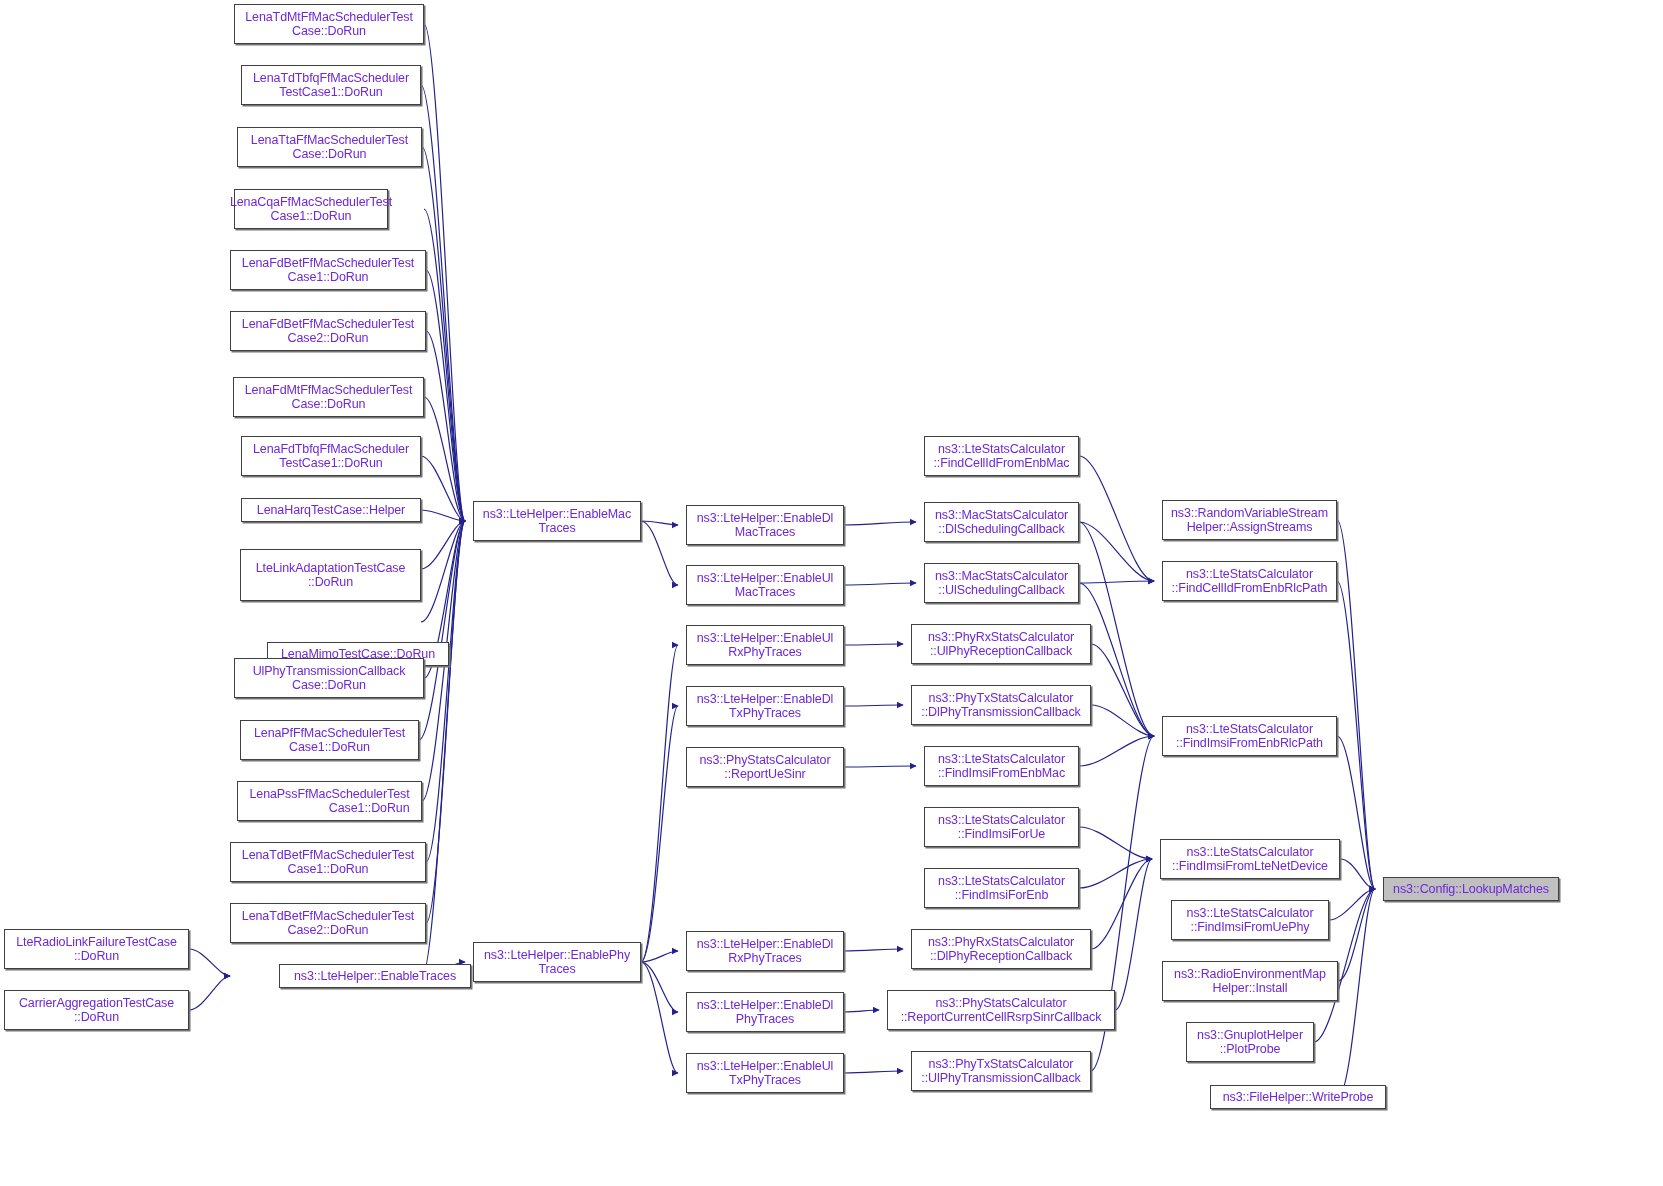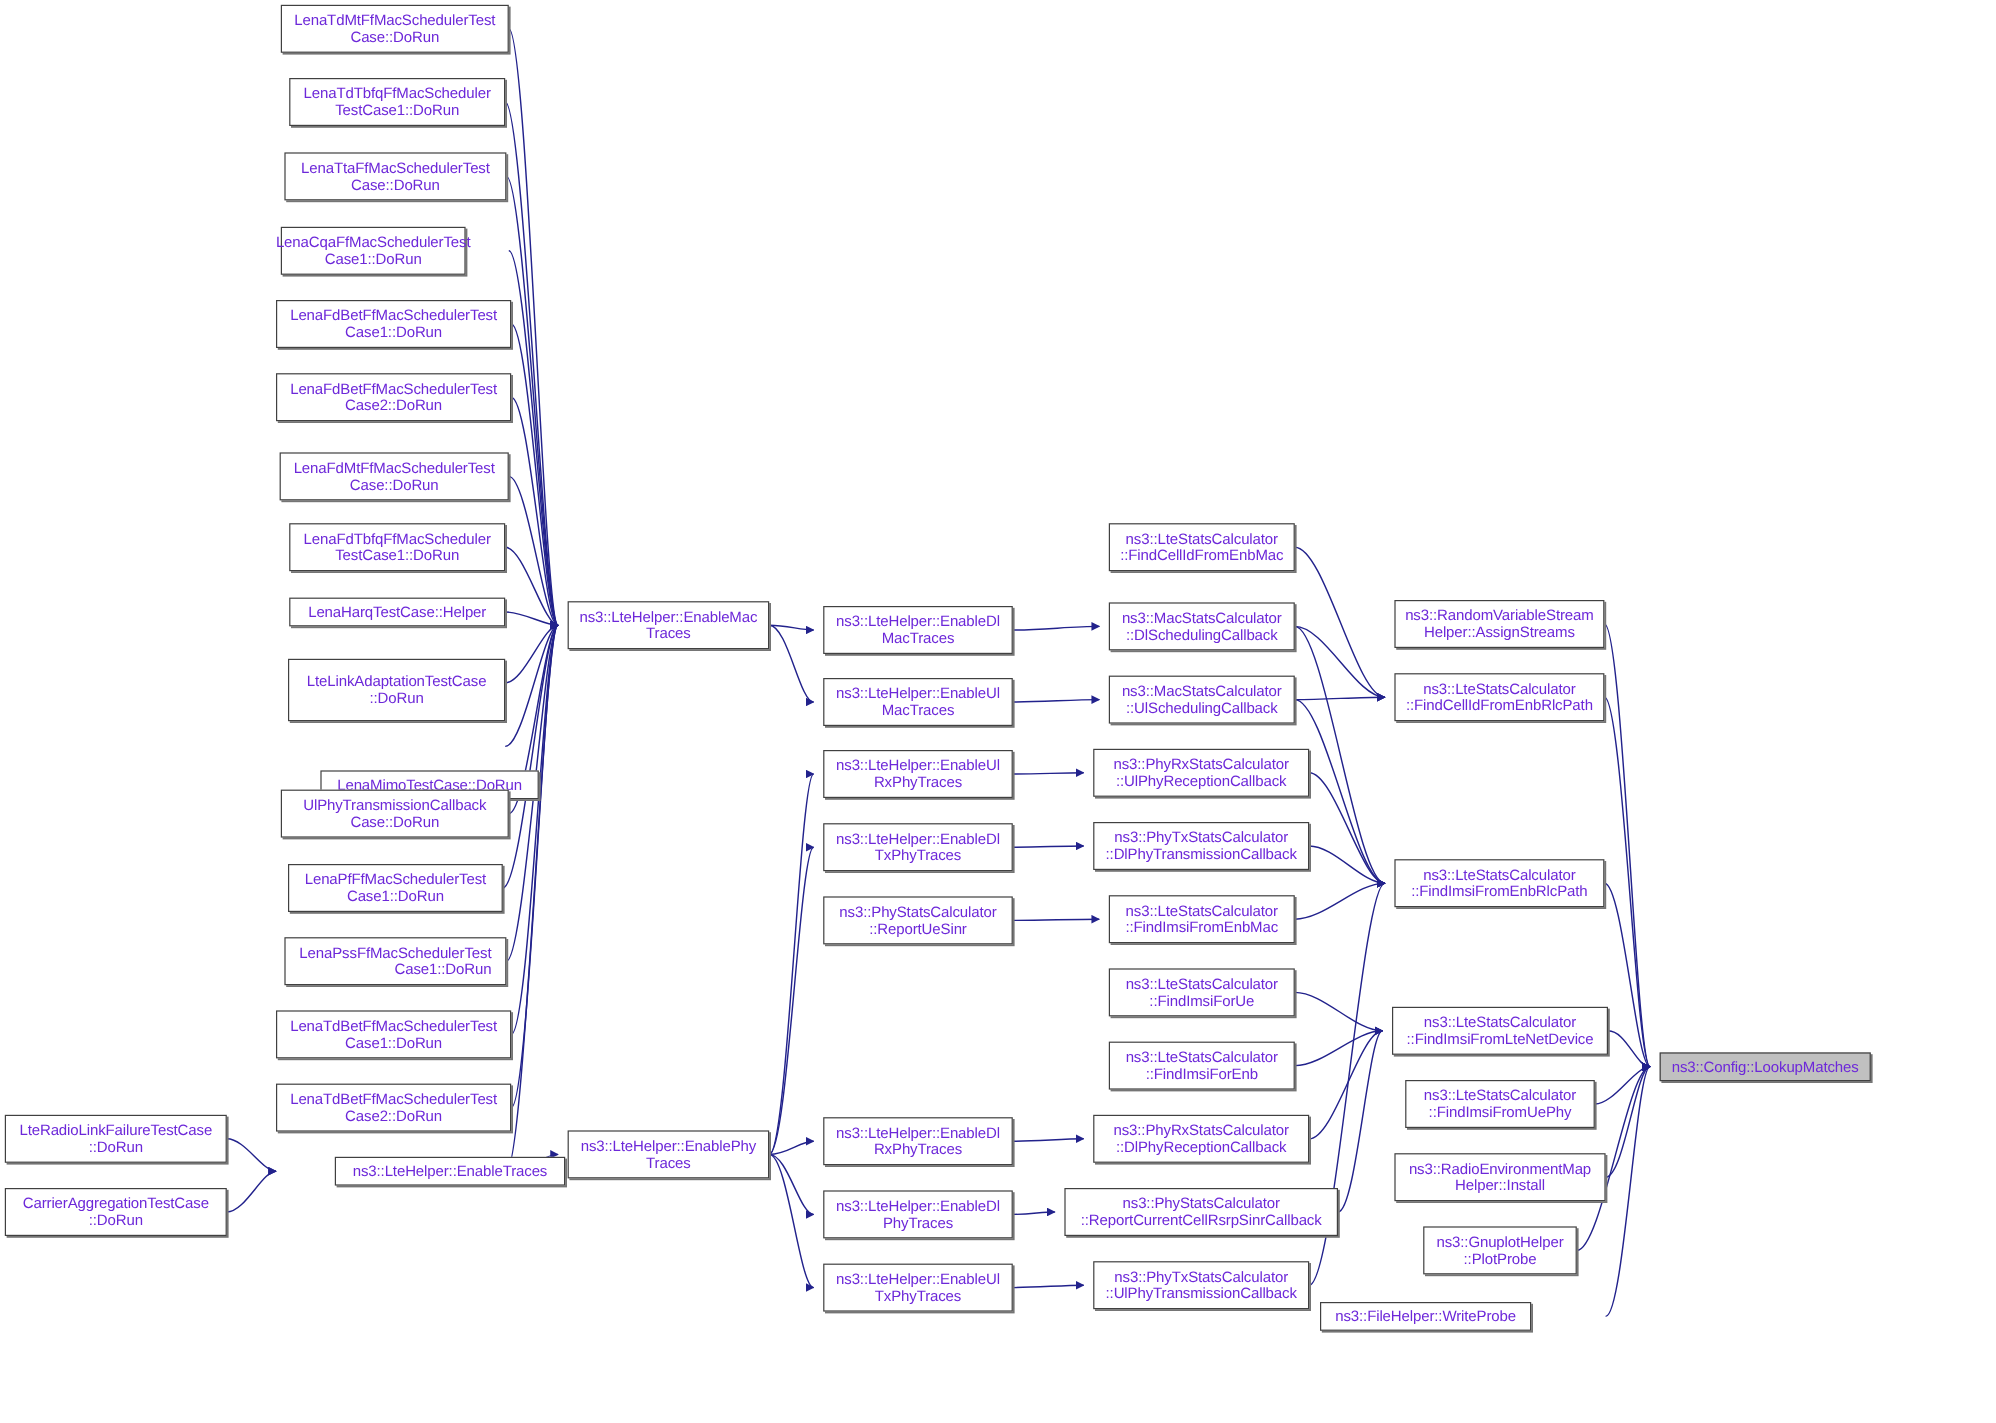--- a/index.html
+++ b/index.html
@@ -201,16 +201,16 @@
       <div class="node" style="left: 1162px; top: 716px; width: 175px; height: 40px;">ns3::LteStatsCalculator
 ::FindImsiFromEnbRlcPath</div>
       <div class="node" style="left: 1160px; top: 839px; width: 180px; height: 40px;">ns3::LteStatsCalculator
 ::FindImsiFromLteNetDevice</div>
       <div class="node" style="left: 1171px; top: 900px; width: 158px; height: 40px;">ns3::LteStatsCalculator
 ::FindImsiFromUePhy</div>
       <div class="node" style="left: 1162px; top: 961px; width: 176px; height: 40px;">ns3::RadioEnvironmentMap
 Helper::Install</div>
       <div class="node" style="left: 1186px; top: 1022px; width: 128px; height: 40px;">ns3::GnuplotHelper
 ::PlotProbe</div>
-      <div class="node" style="left: 1100px; top: 1085px; width: 176px; height: 24px;">ns3::FileHelper::WriteProbe</div>
+      <div class="node" style="left: 1210px; top: 1085px; width: 176px; height: 24px;">ns3::FileHelper::WriteProbe</div>
       <div class="node highlight" style="left: 1383px; top: 877px; width: 176px; height: 24px;">ns3::Config::LookupMatches</div>
     </div>
 </div>
 
 </body></html>

